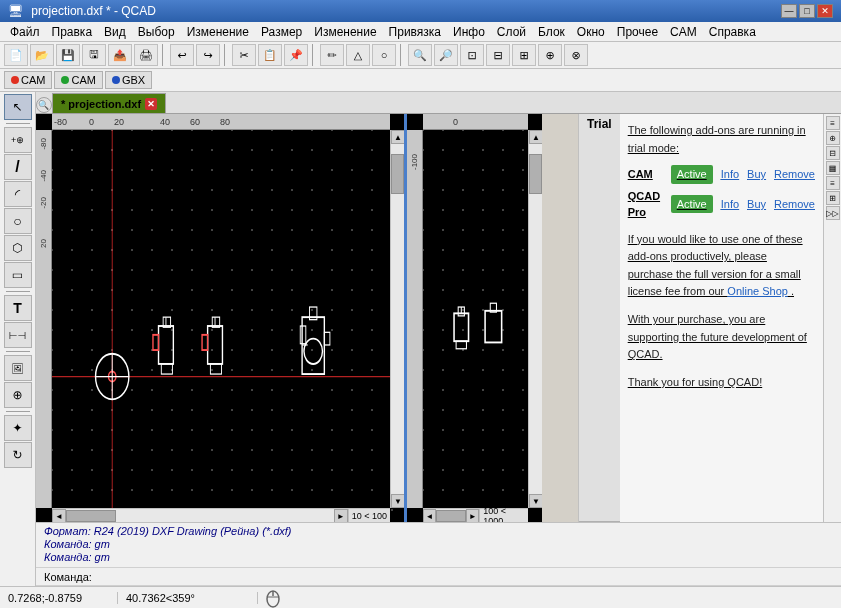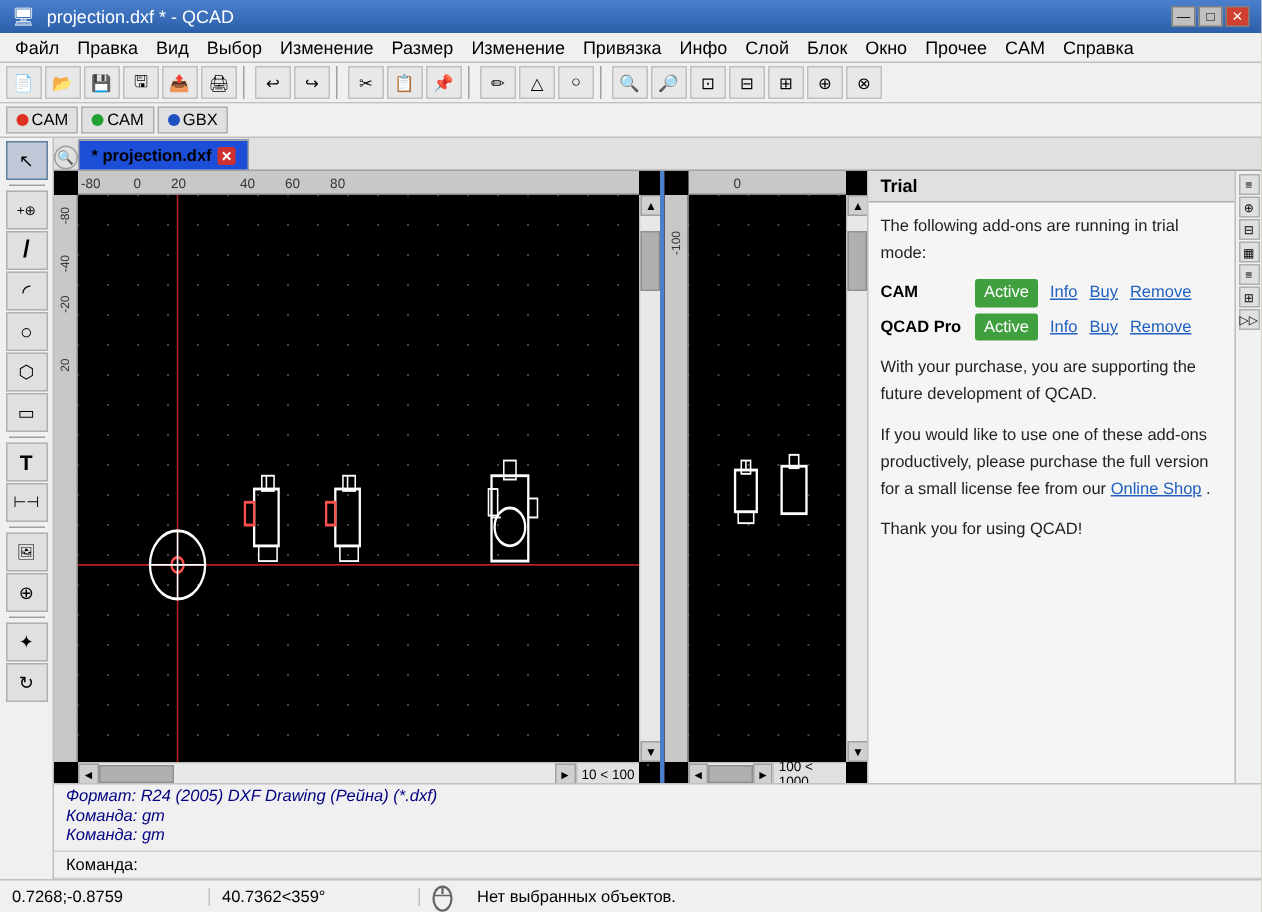--- a/index.html
+++ b/index.html
@@ -122,21 +122,21 @@
       align-items: center;
       padding: 2px 8px;
       background: #f5f5f5;
       border: 1px solid #a0a0a0;
       border-bottom: none;
       font-size: 11px;
       cursor: pointer;
       gap: 4px;
       height: 20px;
     }
-    .tab.active-tab { background: #1d4ed8; font-weight: bold; }
+    .tab.active-tab { background: #4d7c0f; font-weight: bold; }
     .tab-close {
       width: 12px; height: 12px;
       background: #cc3030;
       color: white;
       display: flex; align-items: center; justify-content: center;
       font-size: 9px;
       border-radius: 2px;
       cursor: pointer;
     }
     .search-icon {
@@ -168,36 +168,37 @@
       background-size: 20px 20px;
       background-position: 10px 10px;
     }
 
     
     .right-panel-trial {
       width: 245px;
       background: #f5f5f5;
       border-left: 1px solid #c0c0c0;
       display: flex;
-      flex-direction: column;
-      overflow: hidden;
+      overflow: hidden;
+      margin-left: 36px;
     }
     .trial-header {
       background: #e0e0e0;
       padding: 3px 8px;
       font-size: 12px;
       font-weight: bold;
       border-bottom: 1px solid #b0b0b0;
     }
     .trial-content {
       padding: 8px;
       font-size: 11px;
       line-height: 1.5;
       overflow-y: auto;
       flex: 1;
+      text-decoration: underline;
     }
     .addon-row {
       display: flex;
       align-items: center;
       gap: 8px;
       margin: 4px 0;
     }
     .addon-name { width: 55px; font-size: 11px; font-weight: bold; }
     .badge-active {
       background: #40a040;
@@ -301,21 +302,21 @@
     .status-bottom {
       height: 22px;
       display: flex;
       align-items: center;
       padding: 0;
       font-size: 11px;
       border-top: 1px solid #d0d0d0;
     }
     .status-coord {
       padding: 0 8px;
-      width: 140px;
+      width: 118px;
       font-size: 11px;
       border-right: 1px solid #c0c0c0;
     }
     .status-coord2 {
       padding: 0 8px;
       width: 140px;
       font-size: 11px;
       border-right: 1px solid #c0c0c0;
     }
     .status-mouse {
@@ -619,27 +620,27 @@
 
             <div class="addon-row">
               <span class="addon-name">QCAD Pro</span>
               <span class="badge-active">Active</span>
               <a class="trial-link">Info</a>
               <a class="trial-link">Buy</a>
               <a class="trial-link">Remove</a>
             </div>
 
             <div style="margin-top:10px;">
-              <span class="trial-text">With your purchase, you are supporting the future development of QCAD.</span>
-            </div>
-
-            <div style="margin-top:10px;">
               <span class="trial-text">If you would like to use one of these add-ons productively, please purchase the full version for a small license fee from our </span>
               <a class="trial-link">Online Shop</a>
               <span class="trial-text">.</span>
+            </div>
+
+            <div style="margin-top:10px;">
+              <span class="trial-text">With your purchase, you are supporting the future development of QCAD.</span>
             </div>
 
             <div style="margin-top:10px;">
               <span class="trial-text">Thank you for using QCAD!</span>
             </div>
           </div>
         </div>
 
         <div class="far-right">
           <div class="fr-btn">≡</div>
@@ -647,21 +648,21 @@
           <div class="fr-btn">⊟</div>
           <div class="fr-btn">▦</div>
           <div class="fr-btn">≡</div>
           <div class="fr-btn">⊞</div>
           <div class="fr-btn">▷▷</div>
         </div>
       </div>
 
       <div class="status-area">
         <div class="status-log">
-          <span>Формат: R24 (2005) DXF Drawing (Рейна) (*.dxf)</span>
+          <span>Формат: R24 (2019) DXF Drawing (Рейна) (*.dxf)</span>
           <span style="font-size:11px; color:#000080; font-style:italic;">Команда: gm</span>
           <span style="font-size:11px; color:#000080; font-style:italic;">Команда: gm</span>
         </div>
         <div class="status-cmd">
           <span>Команда:</span>
           <input type="text" style="margin-left: 4px;">
         </div>
       </div>
     </div>
   </div>
@@ -673,17 +674,14 @@
     <div class="status-coord2">
       <span>40.7362&lt;359°</span>
     </div>
     <div class="status-mouse">
       <svg width="20" height="20">
         <ellipse cx="10" cy="11" rx="6" ry="8" fill="none" stroke="#666" stroke-width="1.5"></ellipse>
         <line x1="10" y1="3" x2="10" y2="8" stroke="#666" stroke-width="1.5"></line>
         <line x1="4" y1="9" x2="16" y2="9" stroke="#666" stroke-width="1"></line>
       </svg>
     </div>
-    <div class="status-info">
-      <span>Нет выбранных объектов.</span>
-    </div>
   </div>
 </div>
 
 </body></html>

